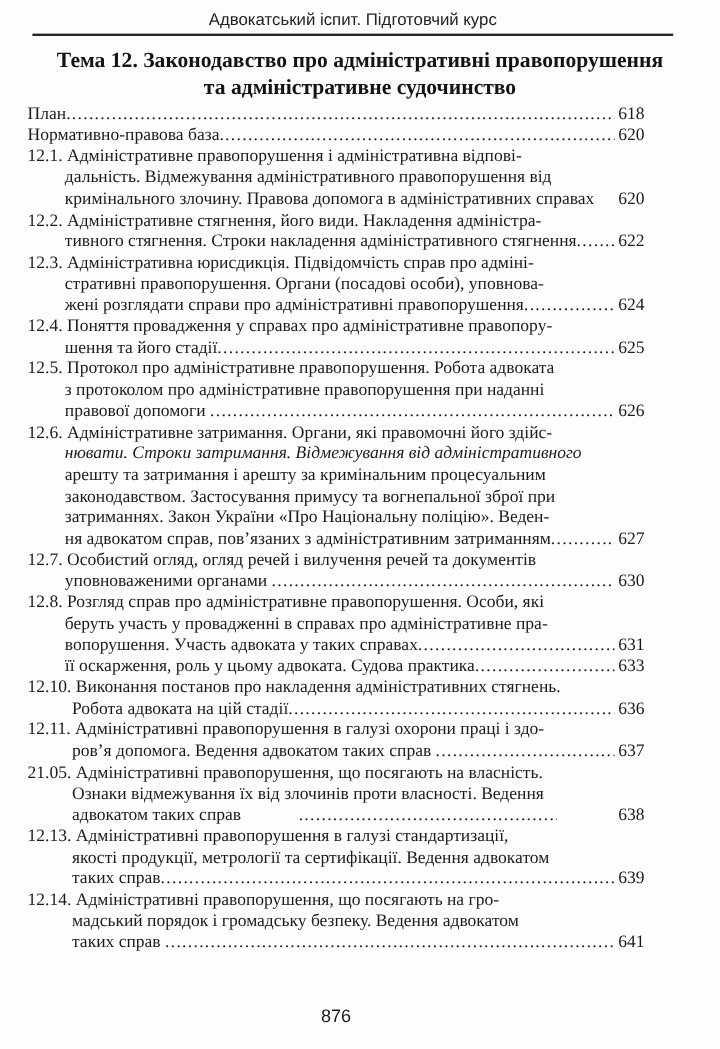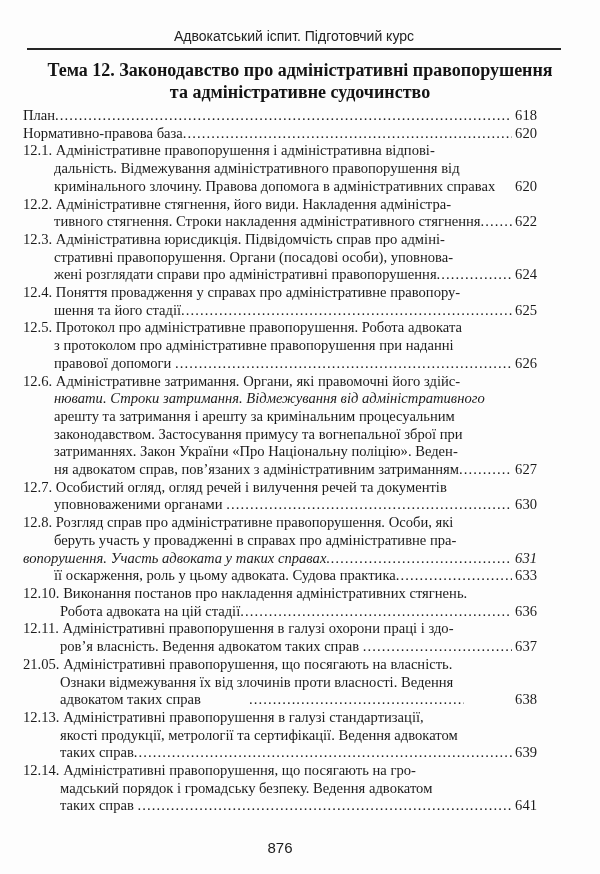--- a/index.html
+++ b/index.html
@@ -11,21 +11,21 @@
     position: relative;
     width: 600px;
     height: 874px;
     background: #fdfdfd;
     color: #1b1b1b;
     font-family: "Liberation Serif", serif;
     overflow: hidden;
     box-sizing: border-box;
   }
   .running-header {
-    padding-top: 28px;
+    padding-top: 8px;
     margin: 0 39px 0 27px;
     text-align: center;
     font-family: "Liberation Sans", sans-serif;
     font-size: 14px;
     line-height: 17px;
     color: #222;
   }
   .header-rule {
     height: 2px;
     background: #262626;
@@ -163,21 +163,21 @@
         <div class="toc-line">12.7. Особистий огляд, огляд речей і вилучення речей та документів</div>
         <div class="toc-line toc-last" style="margin-left: 31px;">
           <span class="toc-text">уповноваженими органами </span>
           <span class="toc-dots"></span>
           <span class="toc-page">630</span>
         </div>
       </div>
       <div class="toc-entry">
         <div class="toc-line">12.8. Розгляд справ про адміністративне правопорушення. Особи, які</div>
         <div class="toc-line" style="margin-left: 31px;">беруть участь у провадженні в справах про адміністративне пра-</div>
-        <div class="toc-line toc-last" style=" font-style: italic;">
+        <div class="toc-line toc-last" style="margin-left: 31px;">
           <span class="toc-text">вопорушення. Участь адвоката у таких справах</span>
           <span class="toc-dots"></span>
           <span class="toc-page">631</span>
         </div>
       </div>
       <div class="toc-entry">
         <div class="toc-line toc-last" style="margin-left: 31px;">
           <span class="toc-text">її оскарження, роль у цьому адвоката. Судова практика</span>
           <span class="toc-dots"></span>
           <span class="toc-page">633</span>
@@ -187,21 +187,21 @@
         <div class="toc-line">12.10. Виконання постанов про накладення адміністративних стягнень.</div>
         <div class="toc-line toc-last" style="margin-left: 37px;">
           <span class="toc-text">Робота адвоката на цій стадії</span>
           <span class="toc-dots"></span>
           <span class="toc-page">636</span>
         </div>
       </div>
       <div class="toc-entry">
         <div class="toc-line">12.11. Адміністративні правопорушення в галузі охорони праці і здо-</div>
         <div class="toc-line toc-last" style="margin-left: 37px;">
-          <span class="toc-text">ров’я власність. Ведення адвокатом таких справ </span>
+          <span class="toc-text">ров’я допомога. Ведення адвокатом таких справ </span>
           <span class="toc-dots"></span>
           <span class="toc-page">637</span>
         </div>
       </div>
       <div class="toc-entry">
         <div class="toc-line">21.05. Адміністративні правопорушення, що посягають на власність.</div>
         <div class="toc-line" style="margin-left: 37px;">Ознаки відмежування їх від злочинів проти власності. Ведення</div>
         <div class="toc-line toc-last" style="margin-left: 37px; gap: 48px;">
           <span class="toc-text">адвокатом таких справ</span>
           <span class="toc-dots"></span>

